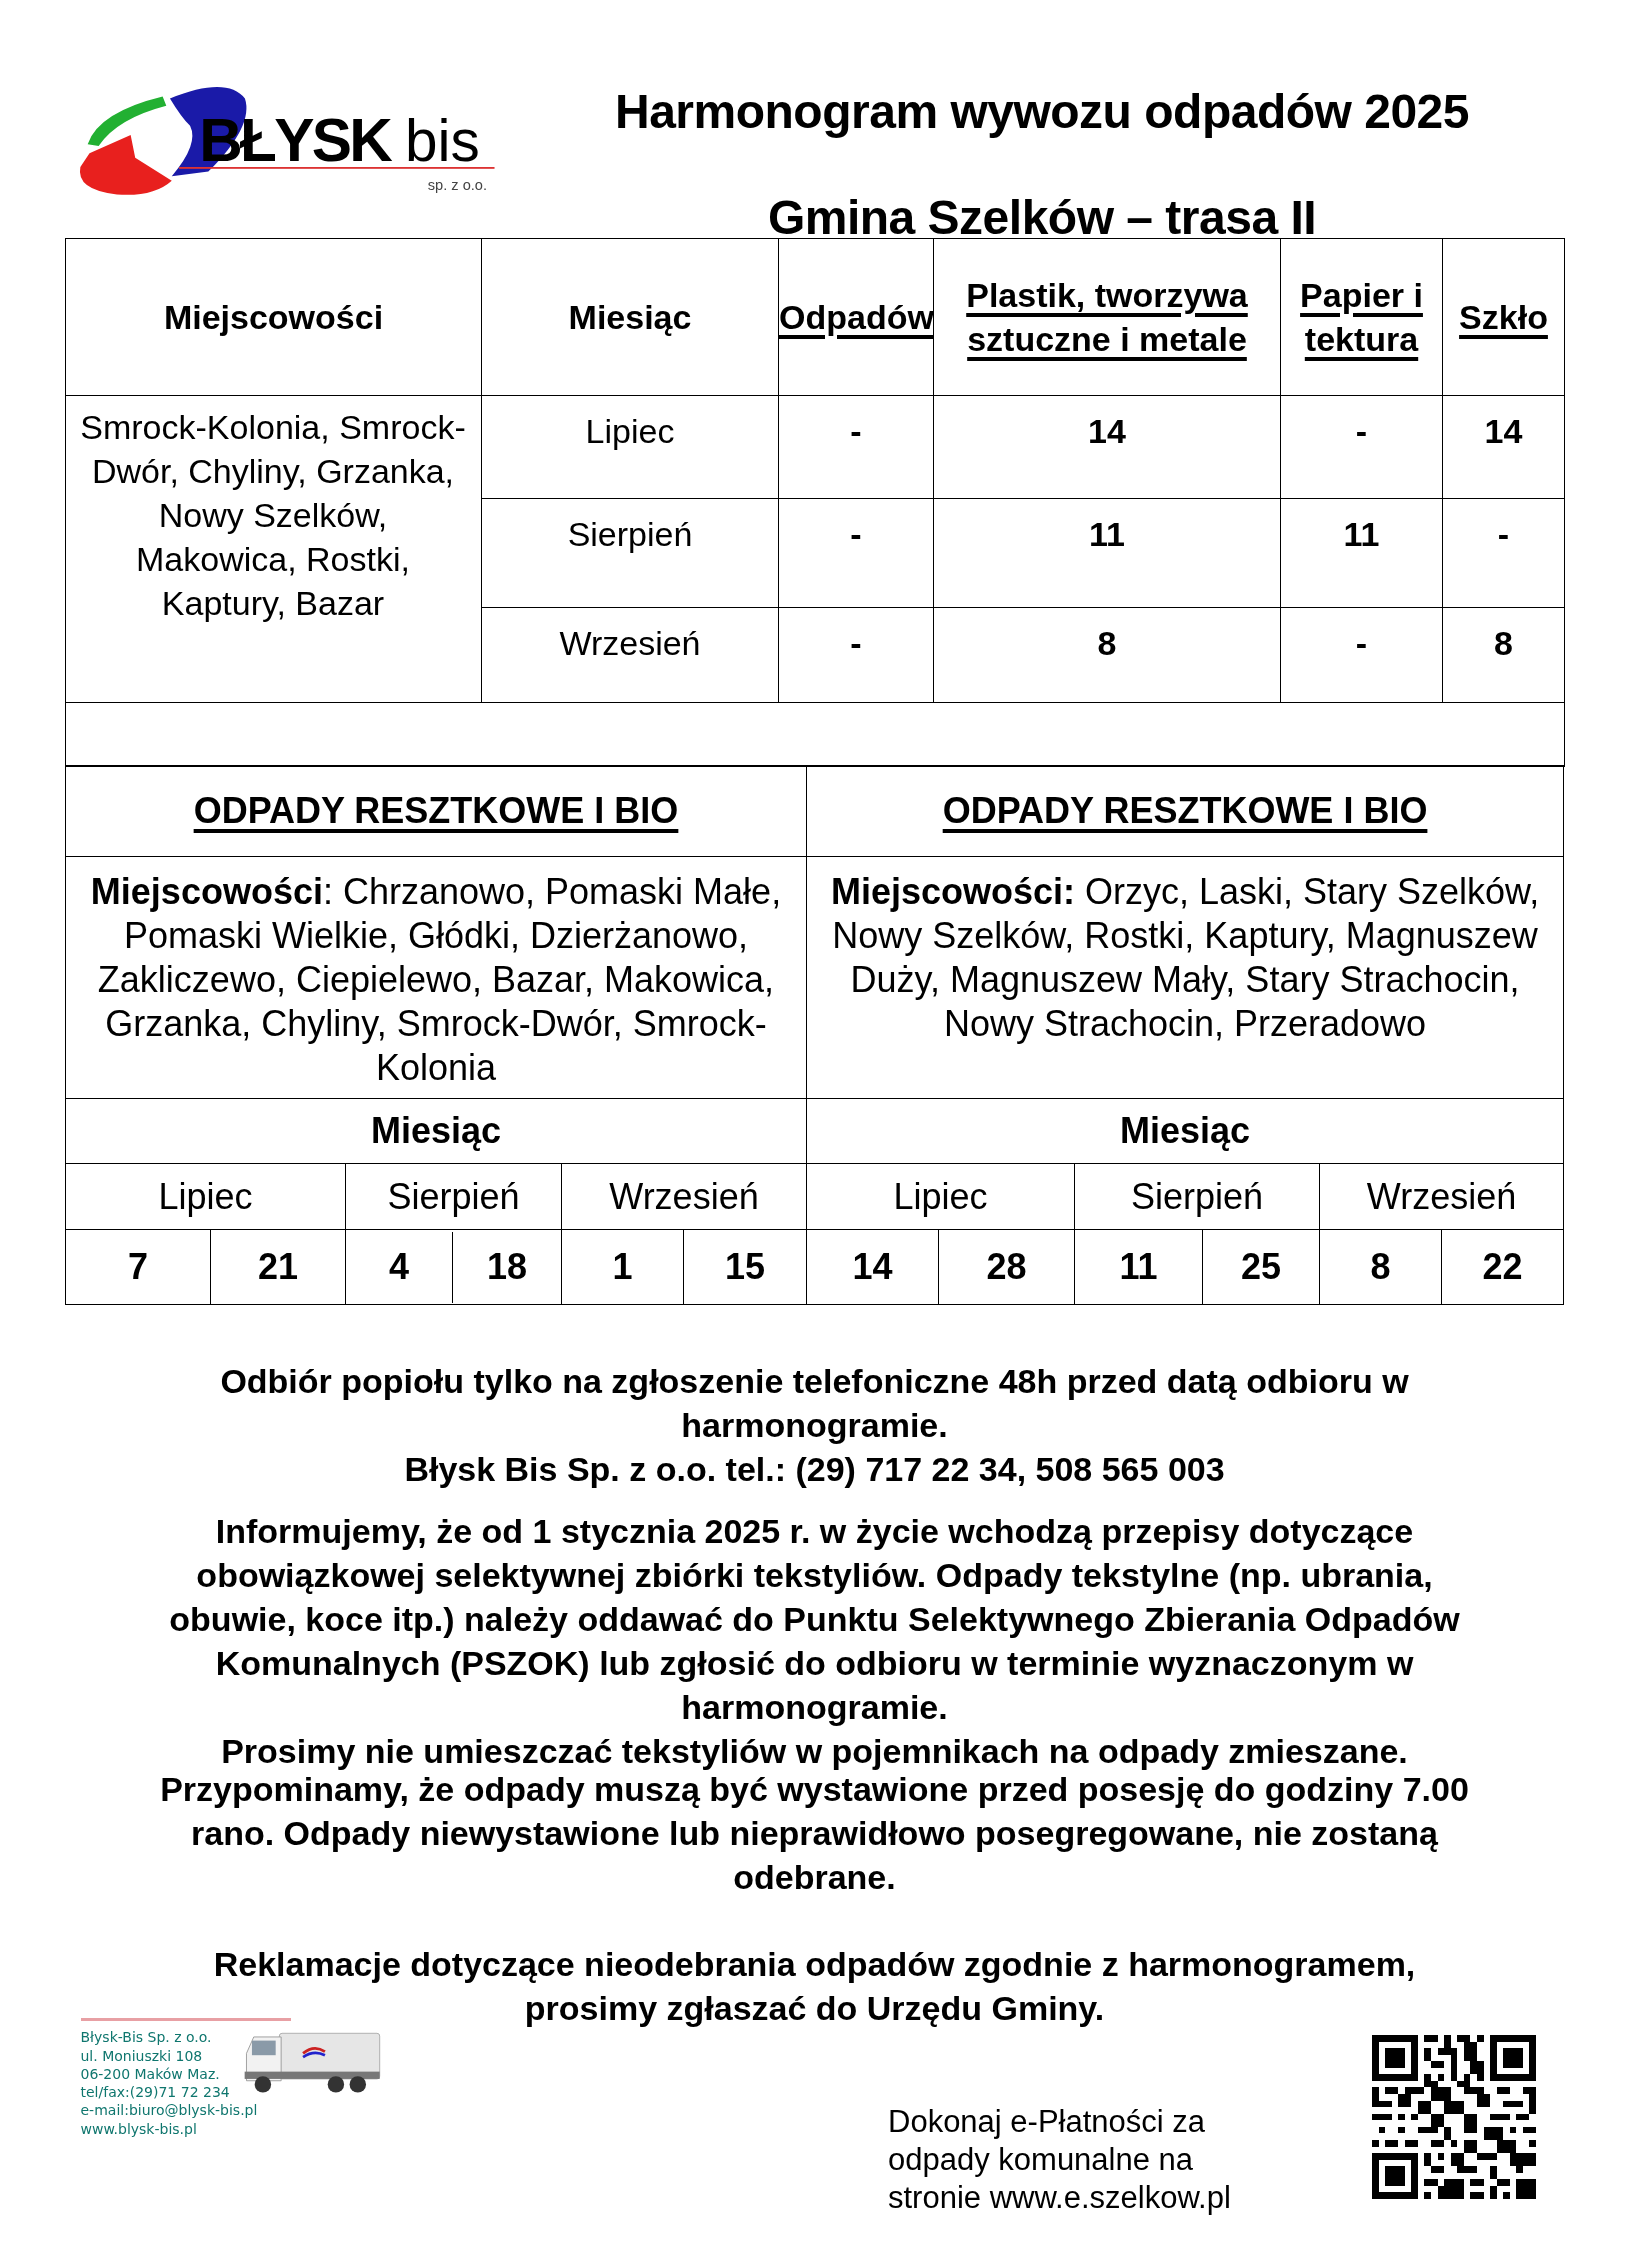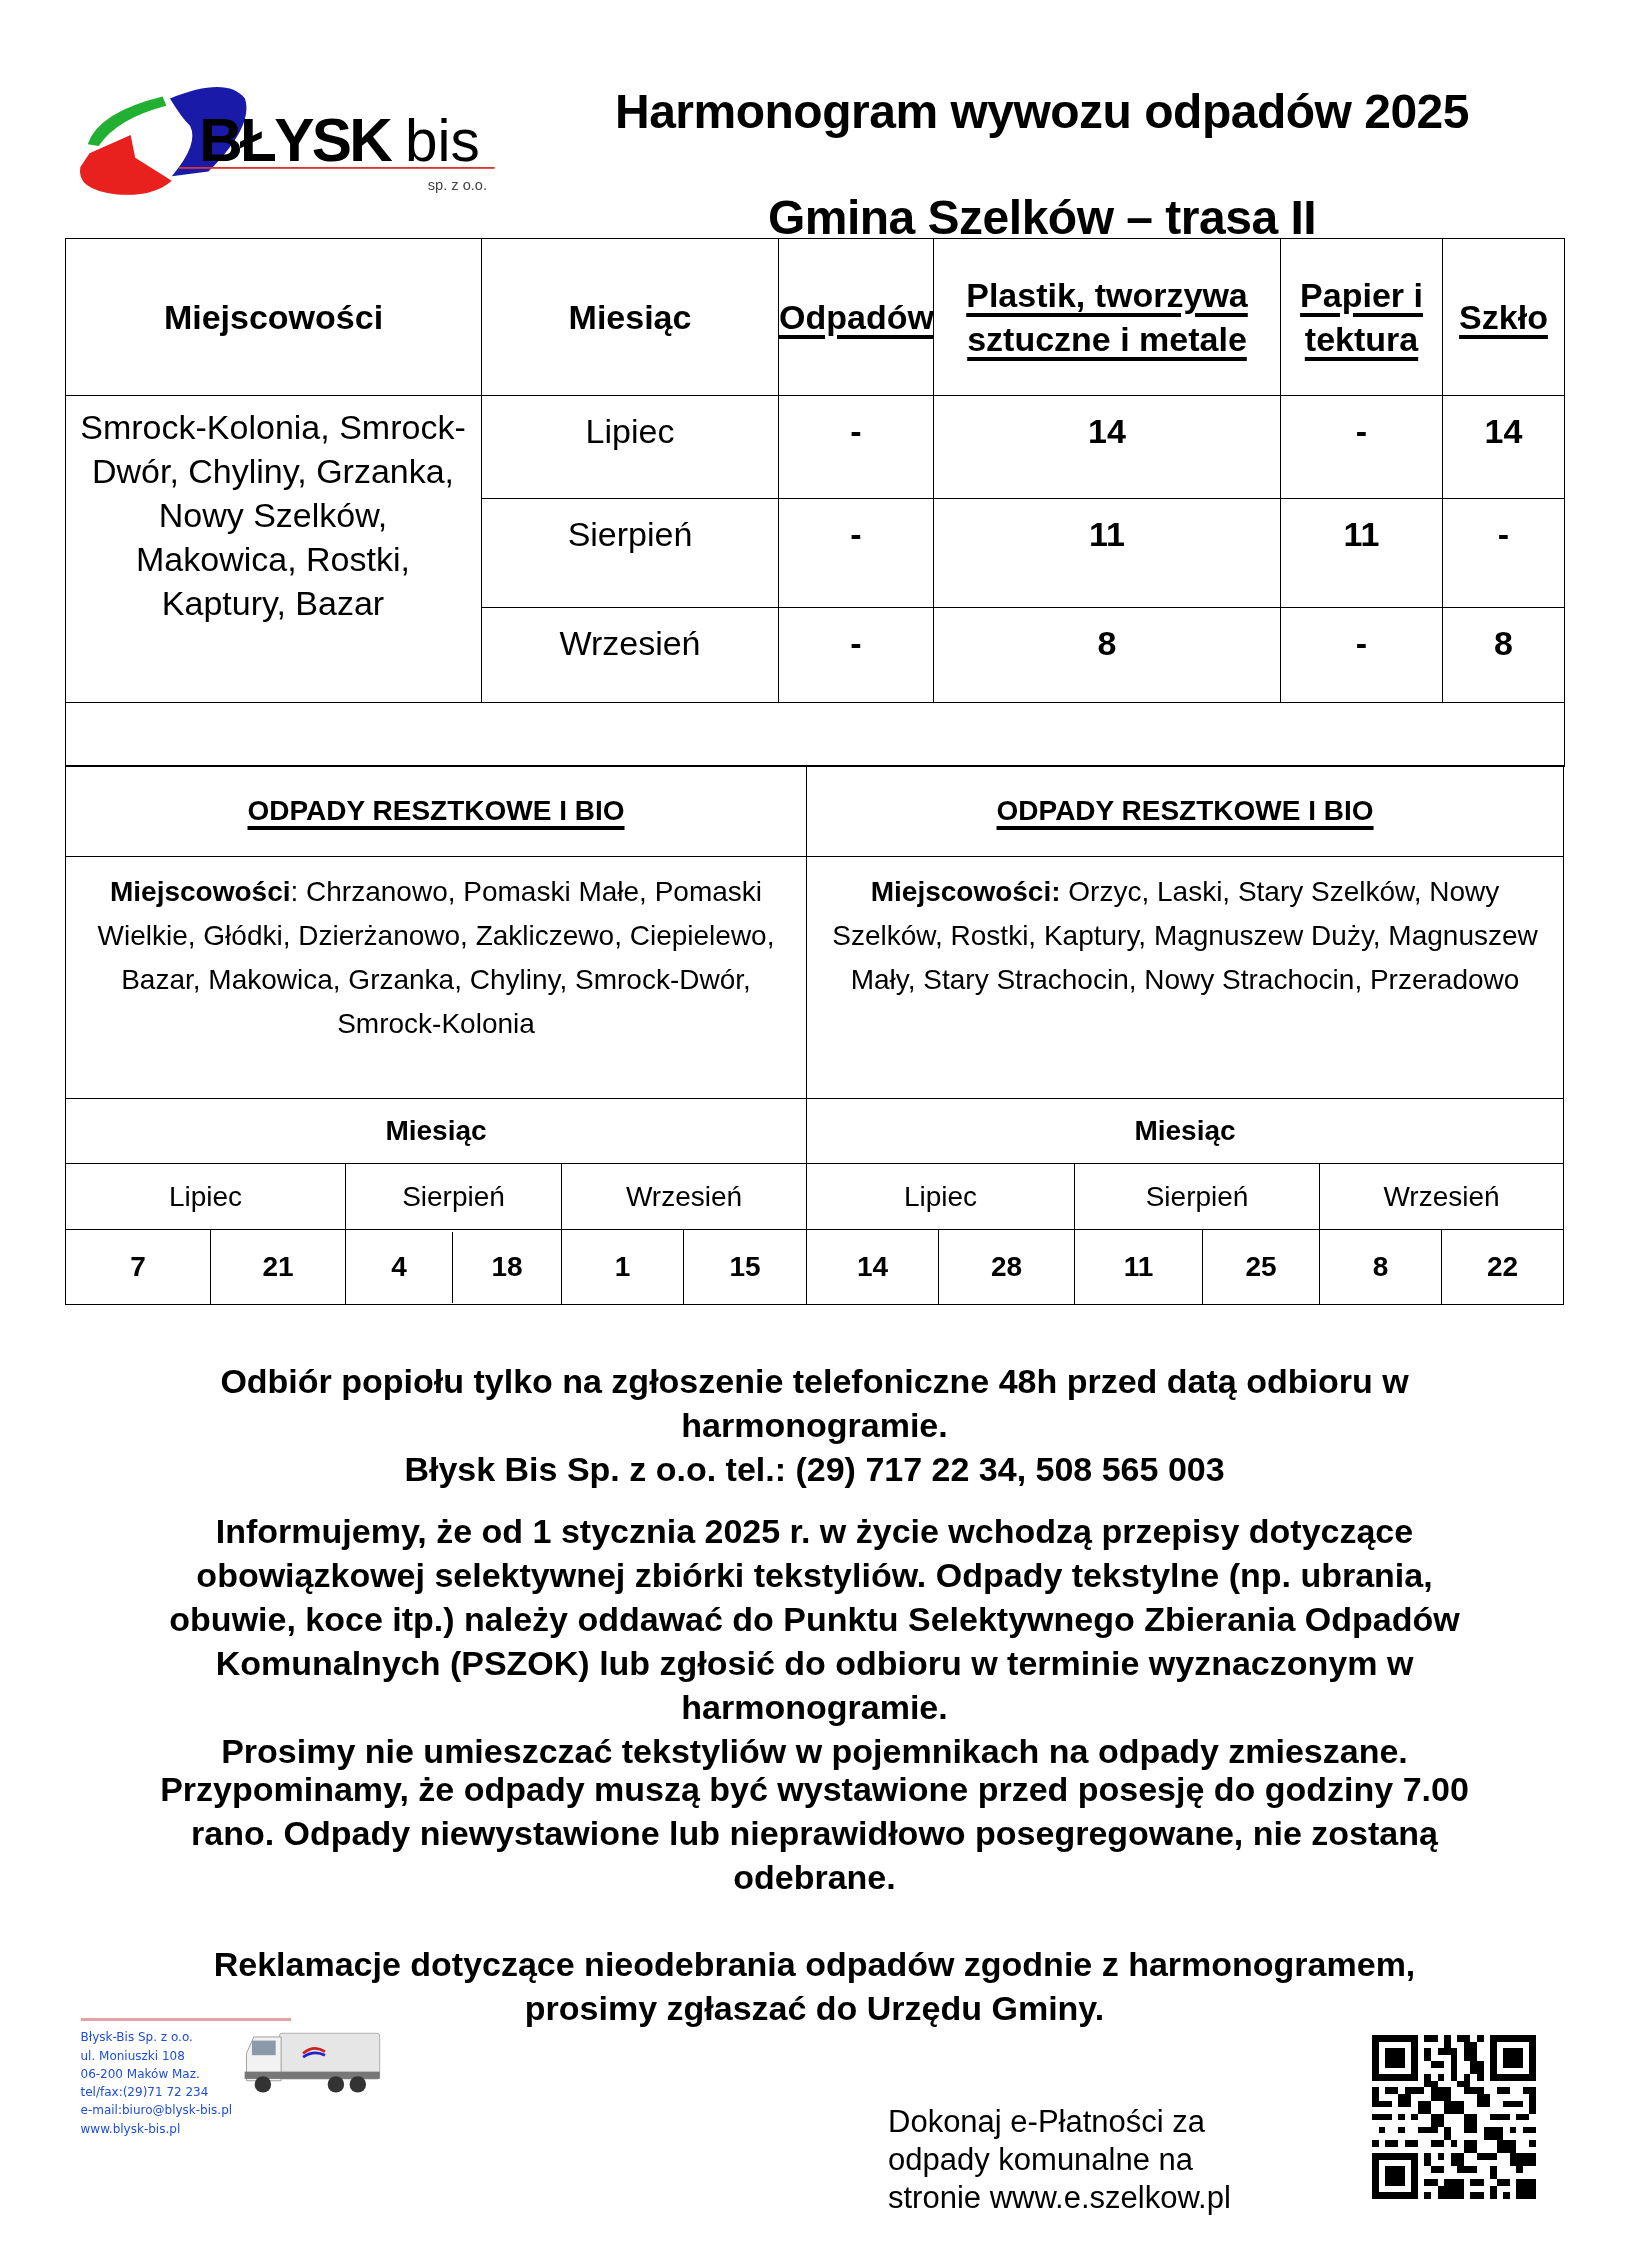--- a/index.html
+++ b/index.html
@@ -20,37 +20,37 @@
   td { border: 1.8px solid #000; text-align: center; vertical-align: middle; }
   .t-main { left: 65px; top: 238px; width: 1499px; }
   .t-main td { font-size: 34px; line-height: 44px; }
   .hdr { font-weight: bold; }
   .u { text-decoration: underline; text-decoration-thickness: 3.7px; text-underline-offset: 5.5px; }
   .mon { font-weight: normal; vertical-align: top; padding-top: 12.8px; }
   .val { font-weight: bold; vertical-align: top; padding-top: 12.8px; }
   .loc { font-weight: normal; vertical-align: top; padding-top: 9.1px; }
 
   .t-bio { left: 65px; top: 765px; width: 1499px; }
-  .t-bio td { font-size: 28px; line-height: 44px; }
+  .t-bio td { font-size: 36px; line-height: 44px; }
   .bio-hdr { font-weight: bold; }
   .bio-loc { vertical-align: top; padding: 12.8px 16.4px 0 16.4px; }
   .bio-loc b { font-weight: bold; }
   .day { font-weight: bold; }
 
   
   .notes { position: absolute; left: 65px; width: 1499px; text-align: center; font-weight: bold; font-size: 34px; line-height: 44px; }
   .n1 { top: 1359px; }
   .n2 { top: 1509px; }
   .n3 { top: 1767px; }
   .n4 { top: 1942px; }
 
   
   .card { position: absolute; left: 75px; top: 2010px; width: 320px; height: 137px; }
   .card .line { position: absolute; left: 5.5px; top: 8.2px; width: 210px; height: 2.7px; background: #e8a0a4; }
-  .card .txt { position: absolute; left: 5.5px; top: 18.3px; font-family: "DejaVu Sans", sans-serif; font-size: 12px; line-height: 18.3px; color: #1d4ed8; }
+  .card .txt { position: absolute; left: 5.5px; top: 18.3px; font-family: "DejaVu Sans", sans-serif; font-size: 14px; line-height: 18.3px; color: #0f766e; }
   .card .truck { position: absolute; left: 166px; top: 16.4px; width: 146px; height: 73px; }
 
   .pay { position: absolute; left: 888px; top: 2056px; font-size: 31px; line-height: 38px; font-weight: normal; margin-top: 47px; }
   .qr { position: absolute; left: 1372px; top: 2035px; width: 164px; height: 164px; }
 </style>
 </head>
 <body>
 
 <div class="logo">
   <svg viewBox="0 0 480 140">

